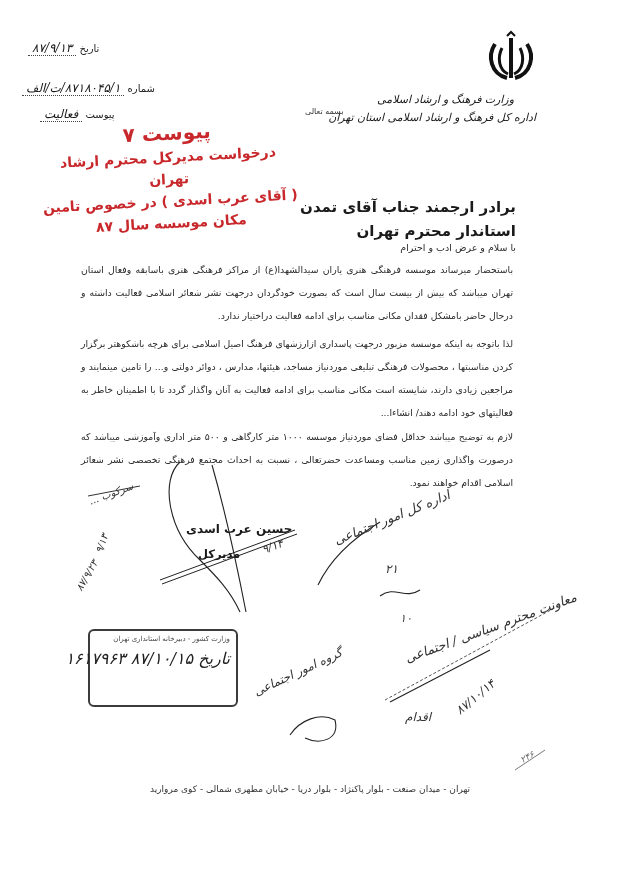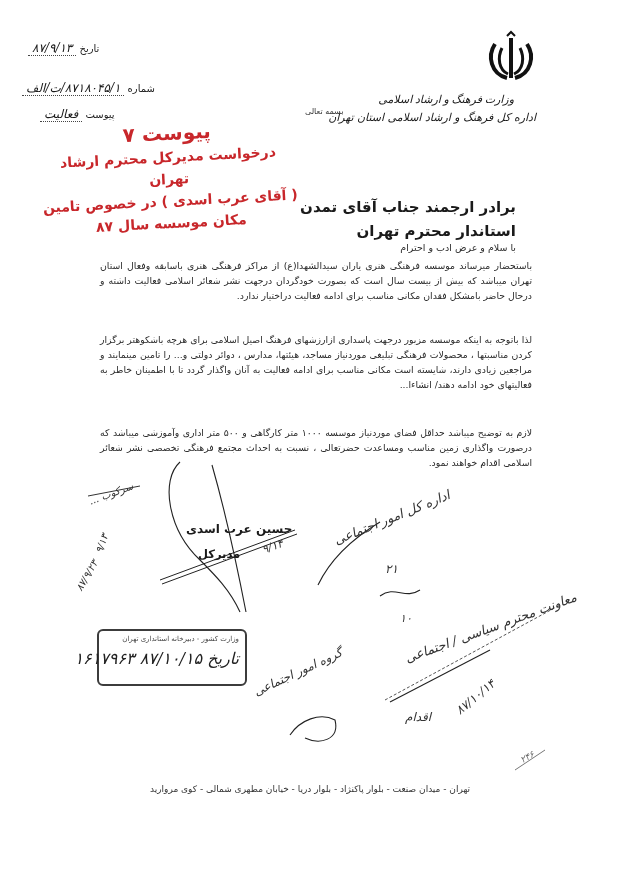--- a/index.html
+++ b/index.html
@@ -3,49 +3,49 @@
   <meta charset="utf-8">
   <style>
     html, body { margin: 0; padding: 0; }
     body {
       width: 618px; height: 876px; background: #ffffff; position: relative; overflow: hidden;
       font-family: "DejaVu Sans", sans-serif; color: #1a1a1a;
     }
     .abs { position: absolute; }
     .rtl { direction: rtl; text-align: right; }
     .emblem { left: 483px; top: 30px; width: 56px; height: 56px; }
-    .ministry { right: 104px; top: 93px; font-size: 11px; font-family: Liberation Serif, serif; font-style: italic; white-space: nowrap; }
+    .ministry { right: 104px; top: 93px; font-size: 11px; font-family: Liberation Sans, sans-serif; font-style: italic; white-space: nowrap; }
     .ministry2 { right: 82px; top: 111px; font-size: 11px; font-family: "DejaVu Serif", serif; font-style: italic; white-space: nowrap; }
     .meta-row { font-size: 10px; white-space: nowrap; }
     .meta-label { color: #222; }
     .meta-val { font-family: "DejaVu Serif", serif; font-style: italic; border-bottom: 1px dotted #444; padding: 0 4px; font-size: 12px; }
     .date-row { left: 28px; top: 41px; }
     .number-row { left: 22px; top: 81px; }
     .attach-row { left: 40px; top: 107px; }
     .basmala { left: 305px; top: 107px; font-size: 8px; color: #333; }
     .red-block {
       left: 40px; top: 120px; width: 258px; text-align: center; color: #c8272b;
       font-family: "DejaVu Sans", sans-serif; font-weight: bold; direction: rtl;
       transform: rotate(-3deg); transform-origin: center;
     }
     .red-title { font-size: 20px; line-height: 26px; }
     .red-line { font-size: 14px; line-height: 22px; }
     .addressee { right: 102px; font-weight: bold; font-size: 15px; white-space: nowrap; }
     .addr1 { top: 198px; }
     .addr2 { top: 222px; }
     .greeting { right: 102px; top: 242px; font-size: 9.5px; white-space: nowrap; color: #2a2a2a; }
-    .para { position: absolute; left: 100px; width: 432px; font-size: 9.3px; line-height: 15px; direction: rtl; text-align: justify; text-align-last: right; color: #2a2a2a; }
+    .para { position: absolute; left: 81px; width: 432px; font-size: 9.3px; line-height: 23px; direction: rtl; text-align: justify; text-align-last: right; color: #2a2a2a; }
     .p1 { top: 258px; }
     .p2 { top: 332px; }
     .p3 { top: 425px; }
     .sig-name { left: 186px; top: 522px; font-weight: bold; font-size: 12px; white-space: nowrap; }
     .sig-title { left: 198px; top: 547px; font-weight: bold; font-size: 11.5px; white-space: nowrap; }
     .handwriting { font-family: "DejaVu Serif", serif; font-style: italic; color: #333; }
     .stamp {
-      left: 97px; top: 629px; width: 150px; height: 57px; border: 2px solid #3c3c3c;
+      left: 88px; top: 629px; width: 150px; height: 78px; border: 2px solid #3c3c3c;
       border-radius: 6px; box-sizing: border-box; padding: 4px 6px;
     }
     .stamp-line1 { font-size: 7px; direction: rtl; text-align: right; color: #444; white-space: nowrap; overflow: hidden; }
     .stamp-line2 { font-size: 16px; direction: rtl; text-align: right; color: #222; margin-top: 6px; white-space: nowrap; font-family: "DejaVu Serif", serif; font-style: italic; }
     .footer { left: 150px; top: 784px; font-size: 9px; white-space: nowrap; direction: rtl; color: #333; }
     svg.overlay { position: absolute; left: 0; top: 0; }
   </style>
 </head>
 <body>
 

